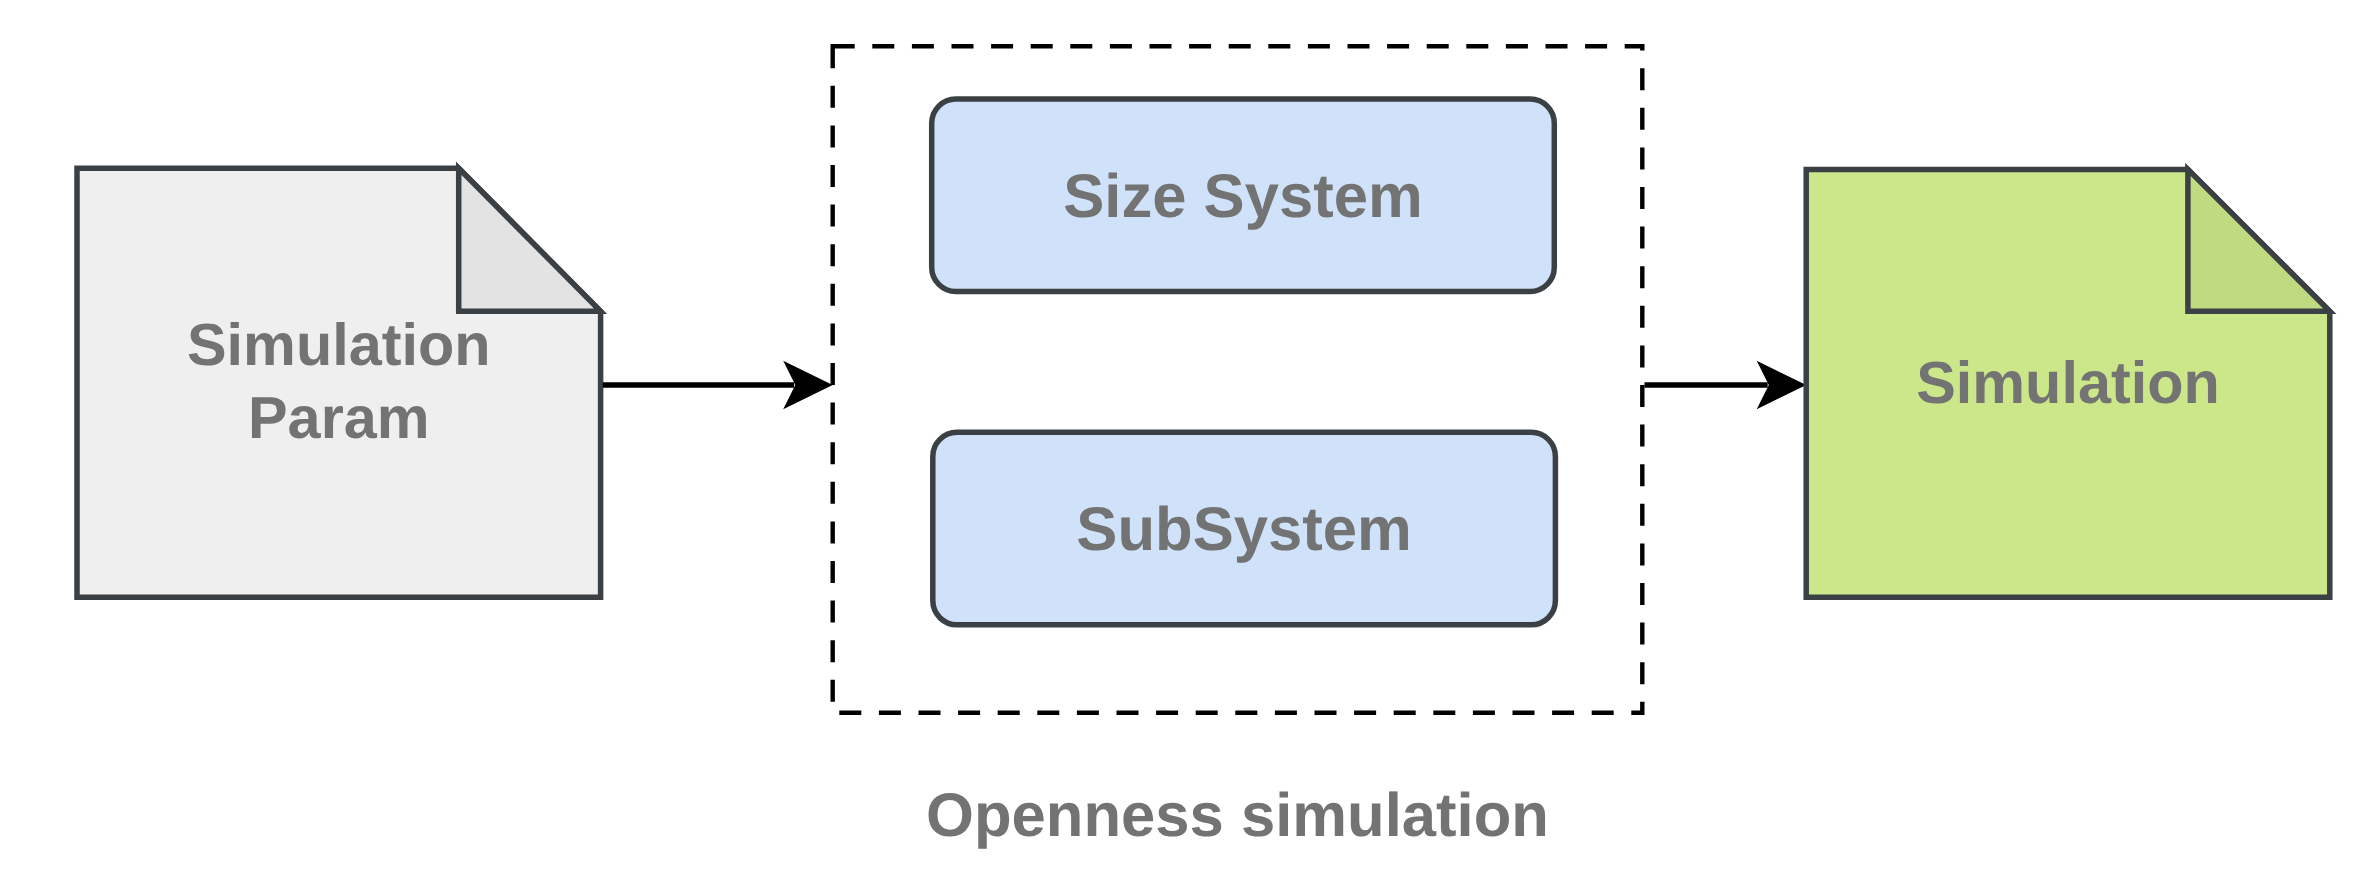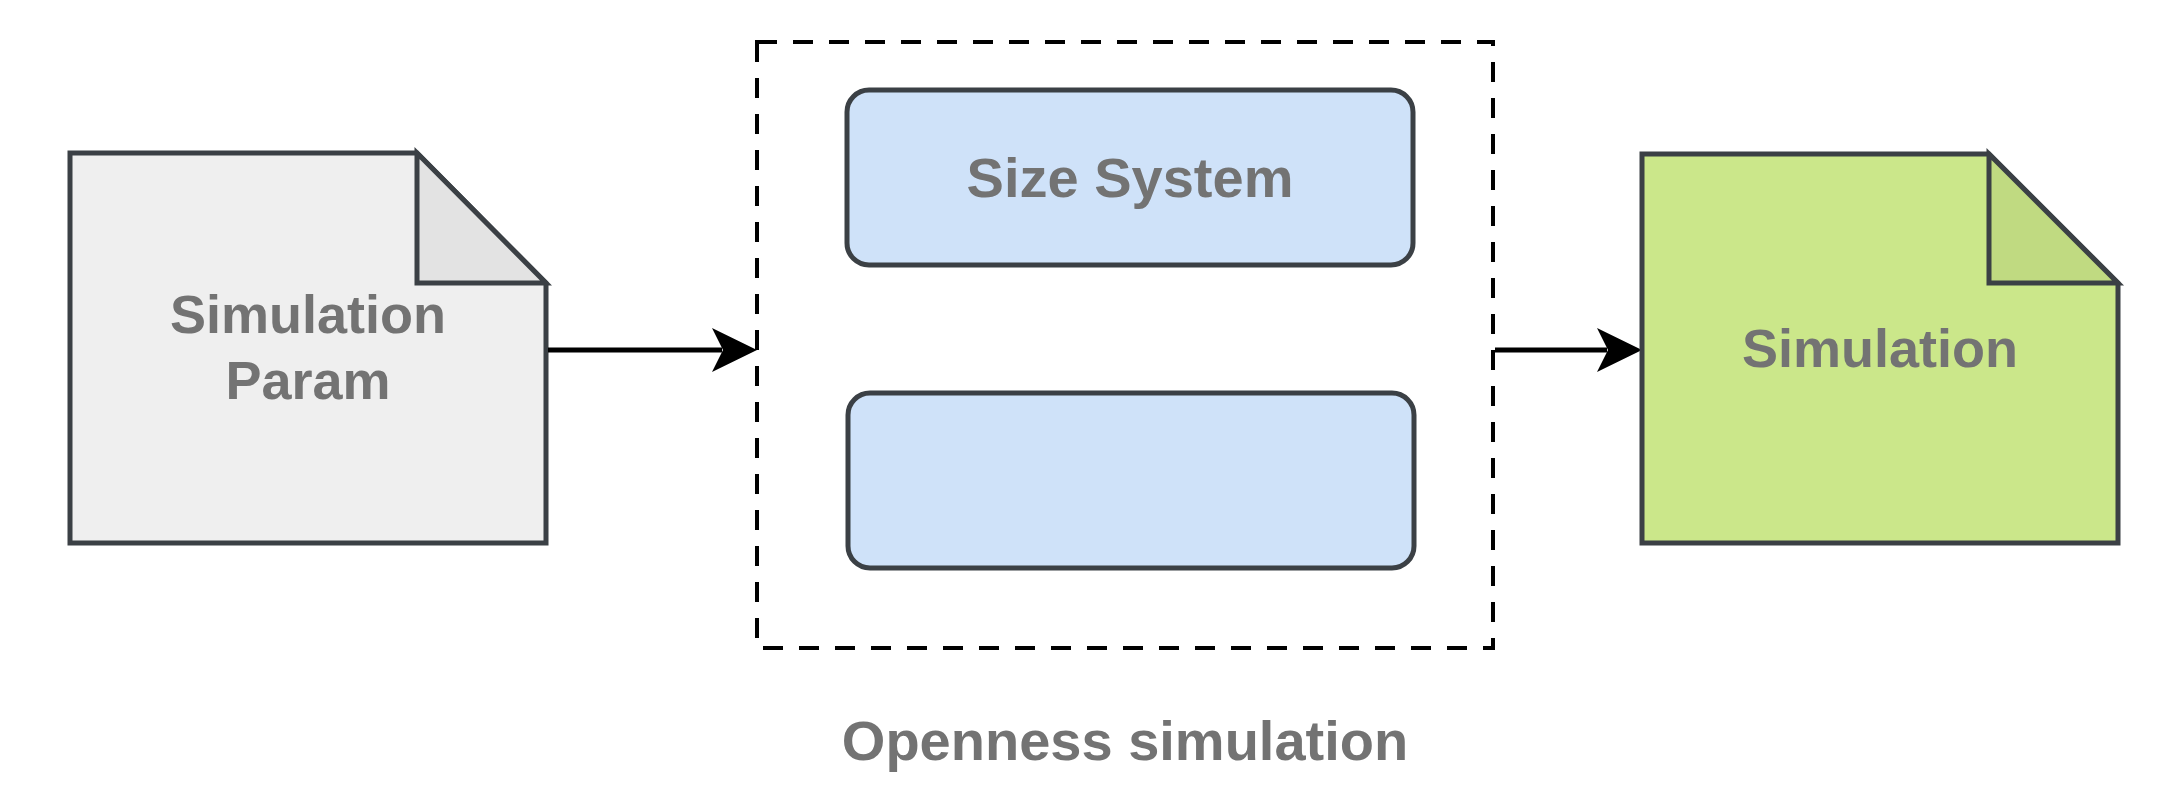--- a/index.html
+++ b/index.html
@@ -74,20 +74,21 @@
     <path d="M1989,154 L1989,283 L2118,283 Z" stroke-width="5" stroke-linejoin="miter" fill="#c0da81" stroke="#3b4045"></path>
   </svg>
 
   <div class="overlay doc-label doc-label--param">
     <span>Simulation</span>
     <span>Param</span>
   </div>
 
   <div class="overlay box-label box-label--size">Size System</div>
 
+  <div class="overlay box-label box-label--sub">SubSystem</div>
 
   <div class="overlay doc-label doc-label--model">
     <span>Simulation</span>
   </div>
 
   <div class="overlay caption">Openness simulation</div>
 
 </div>
 
 </body></html>

